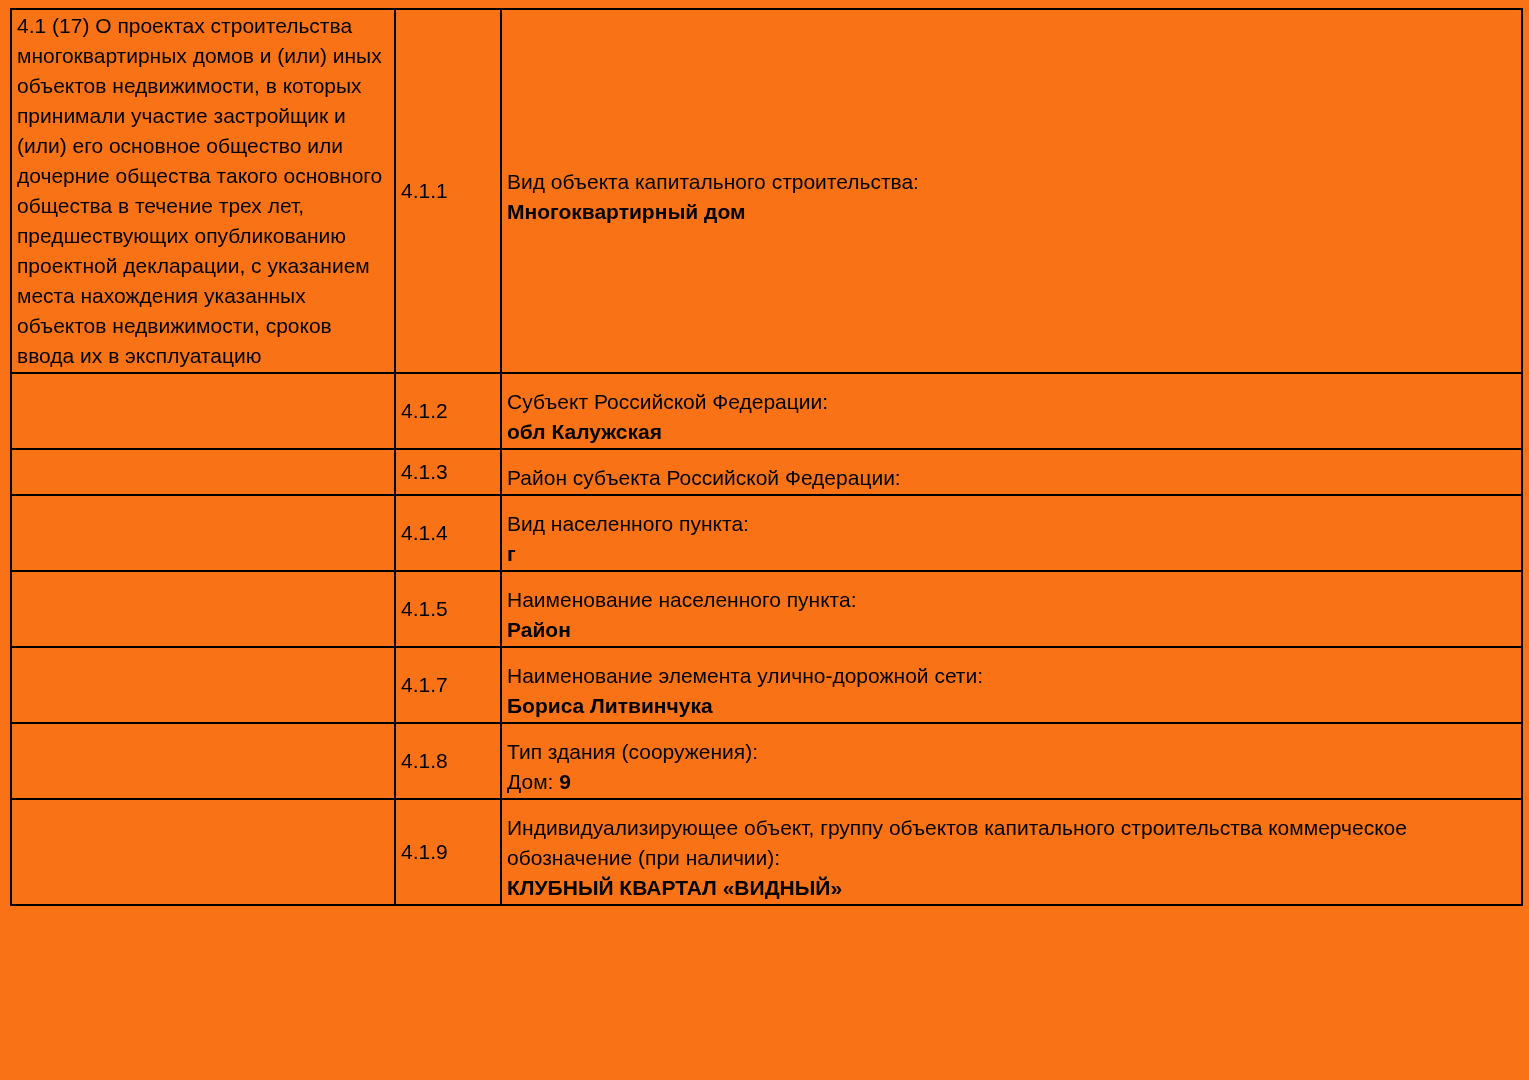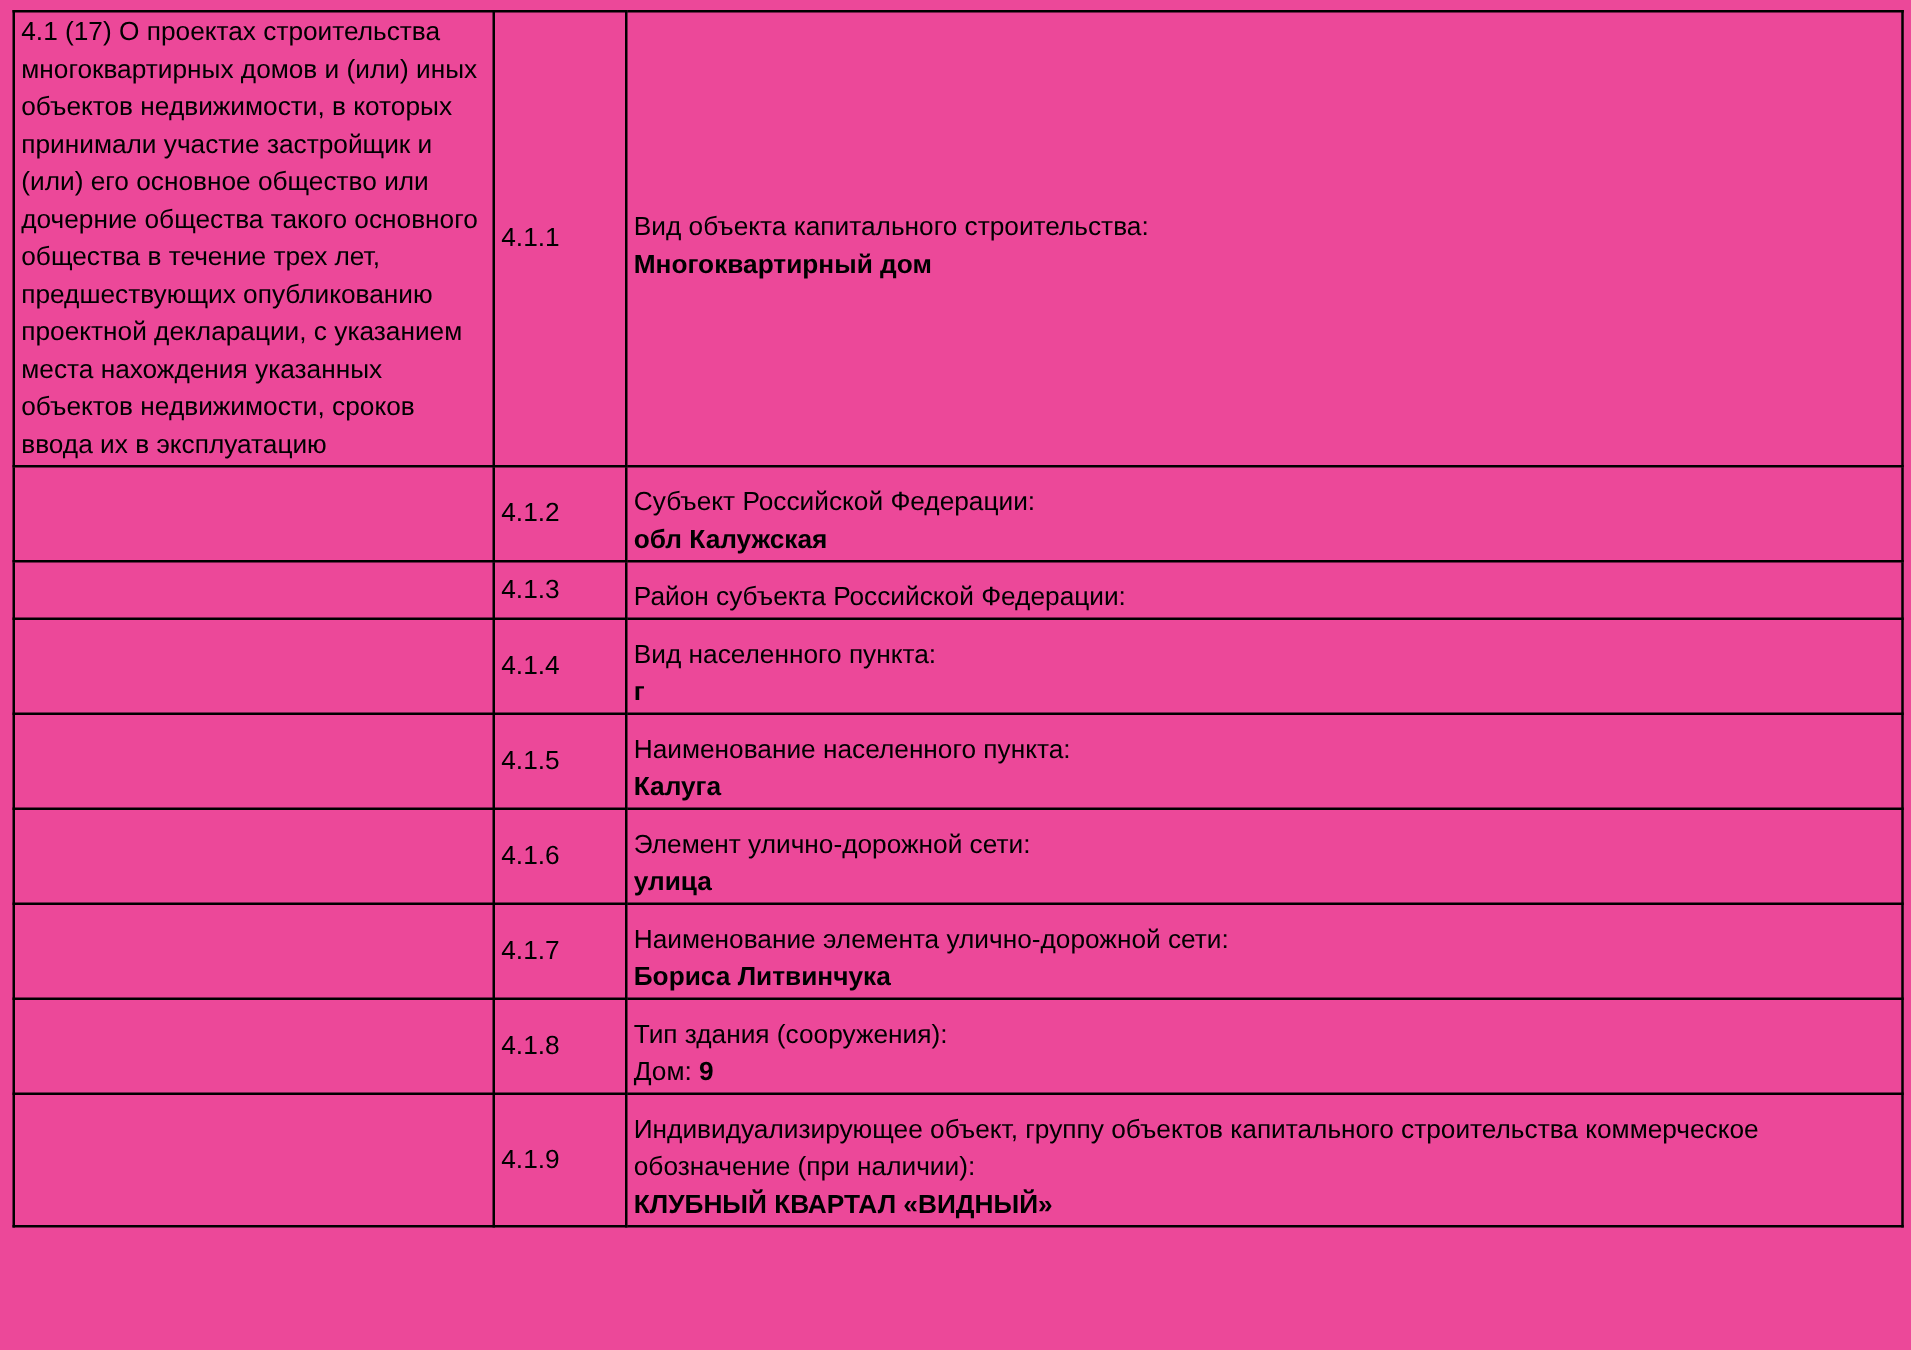--- a/index.html
+++ b/index.html
@@ -10,21 +10,21 @@
     body {
       font-family: "Liberation Sans", sans-serif;
       color: #000000;
       -webkit-font-smoothing: antialiased;
     }
     .doc-page {
       width: 1529px;
       height: 1080px;
       box-sizing: border-box;
       padding: 8px 8px 0 10px;
-      background: #ec4899;
+      background: #f97316;
       overflow: hidden;
     }
     table.decl-table {
       border-collapse: collapse;
       width: 1513px;
       table-layout: fixed;
     }
     table.decl-table td {
       border: 2px solid #000000;
       font-size: 21px;
@@ -101,32 +101,24 @@
           <div class="field-label">Вид населенного пункта:</div>
           <div class="value-line"><span class="value-prefix"></span><span class="field-value">г</span></div>
         </td>
       </tr>
 
       <tr>
         <td class="col-desc"></td>
         <td class="col-code">4.1.5</td>
         <td class="col-content">
           <div class="field-label">Наименование населенного пункта:</div>
-          <div class="value-line"><span class="value-prefix"></span><span class="field-value">Калуга</span></div>
+          <div class="value-line"><span class="value-prefix"></span><span class="field-value">Район</span></div>
         </td>
       </tr>
 
-      <tr>
-        <td class="col-desc"></td>
-        <td class="col-code">4.1.6</td>
-        <td class="col-content">
-          <div class="field-label">Элемент улично-дорожной сети:</div>
-          <div class="value-line"><span class="value-prefix"></span><span class="field-value">улица</span></div>
-        </td>
-      </tr>
 
       <tr>
         <td class="col-desc"></td>
         <td class="col-code">4.1.7</td>
         <td class="col-content">
           <div class="field-label">Наименование элемента улично-дорожной сети:</div>
           <div class="value-line"><span class="value-prefix"></span><span class="field-value">Бориса Литвинчука</span></div>
         </td>
       </tr>
 

